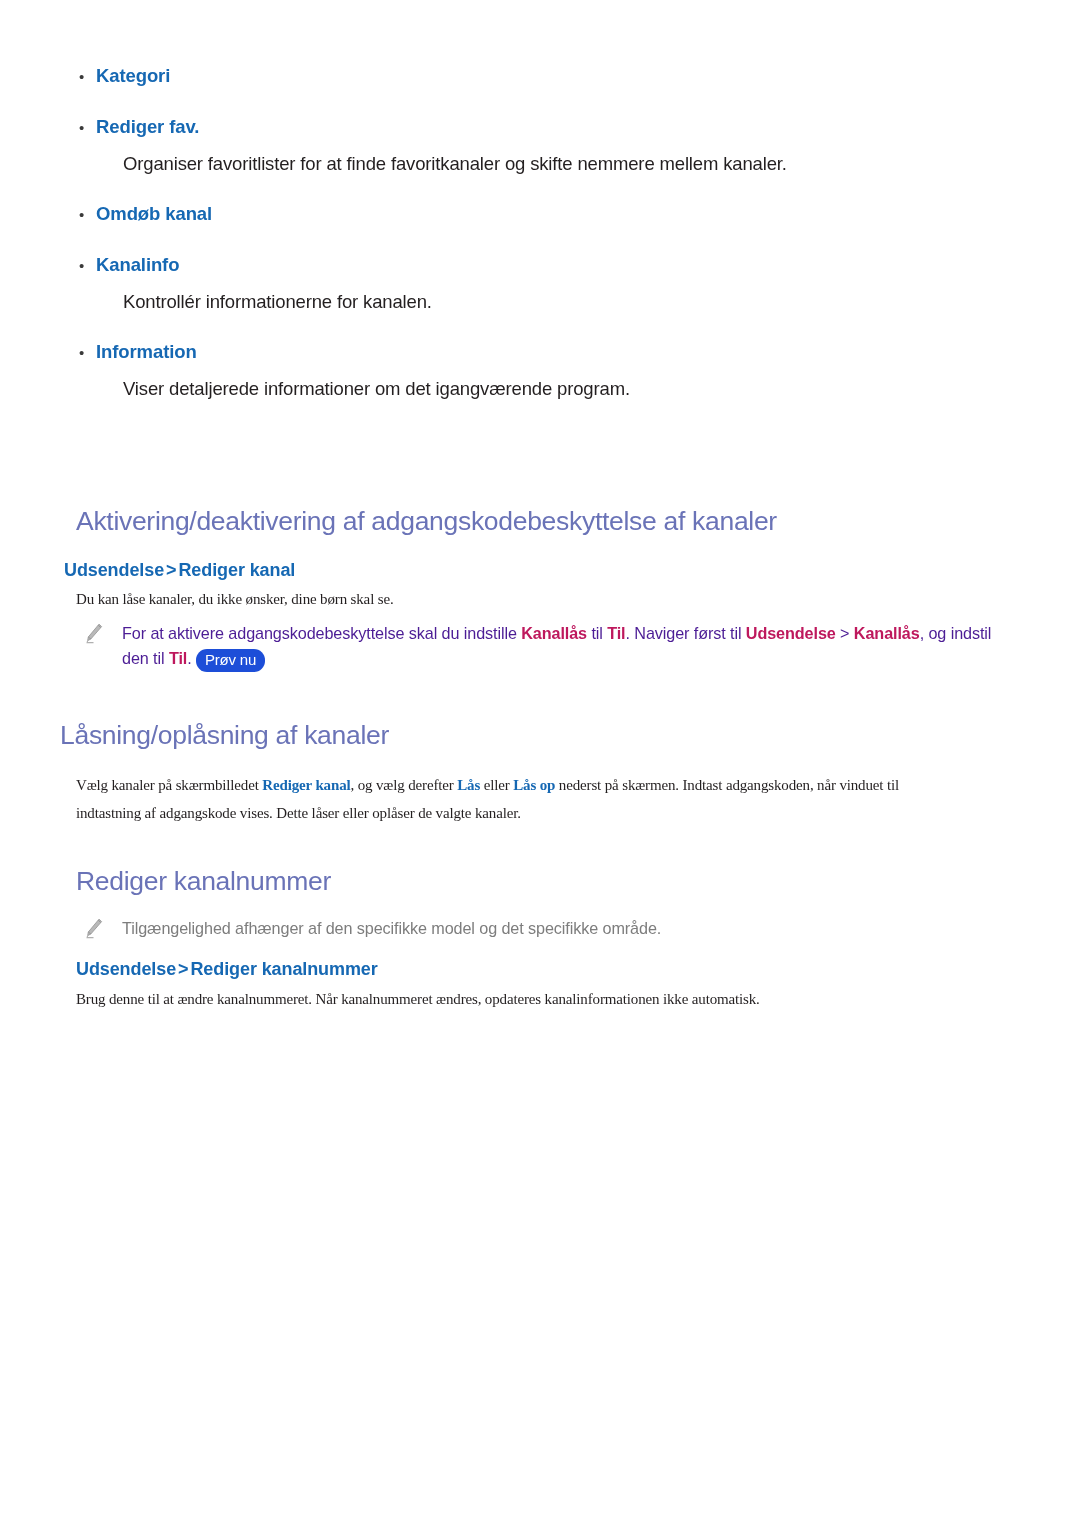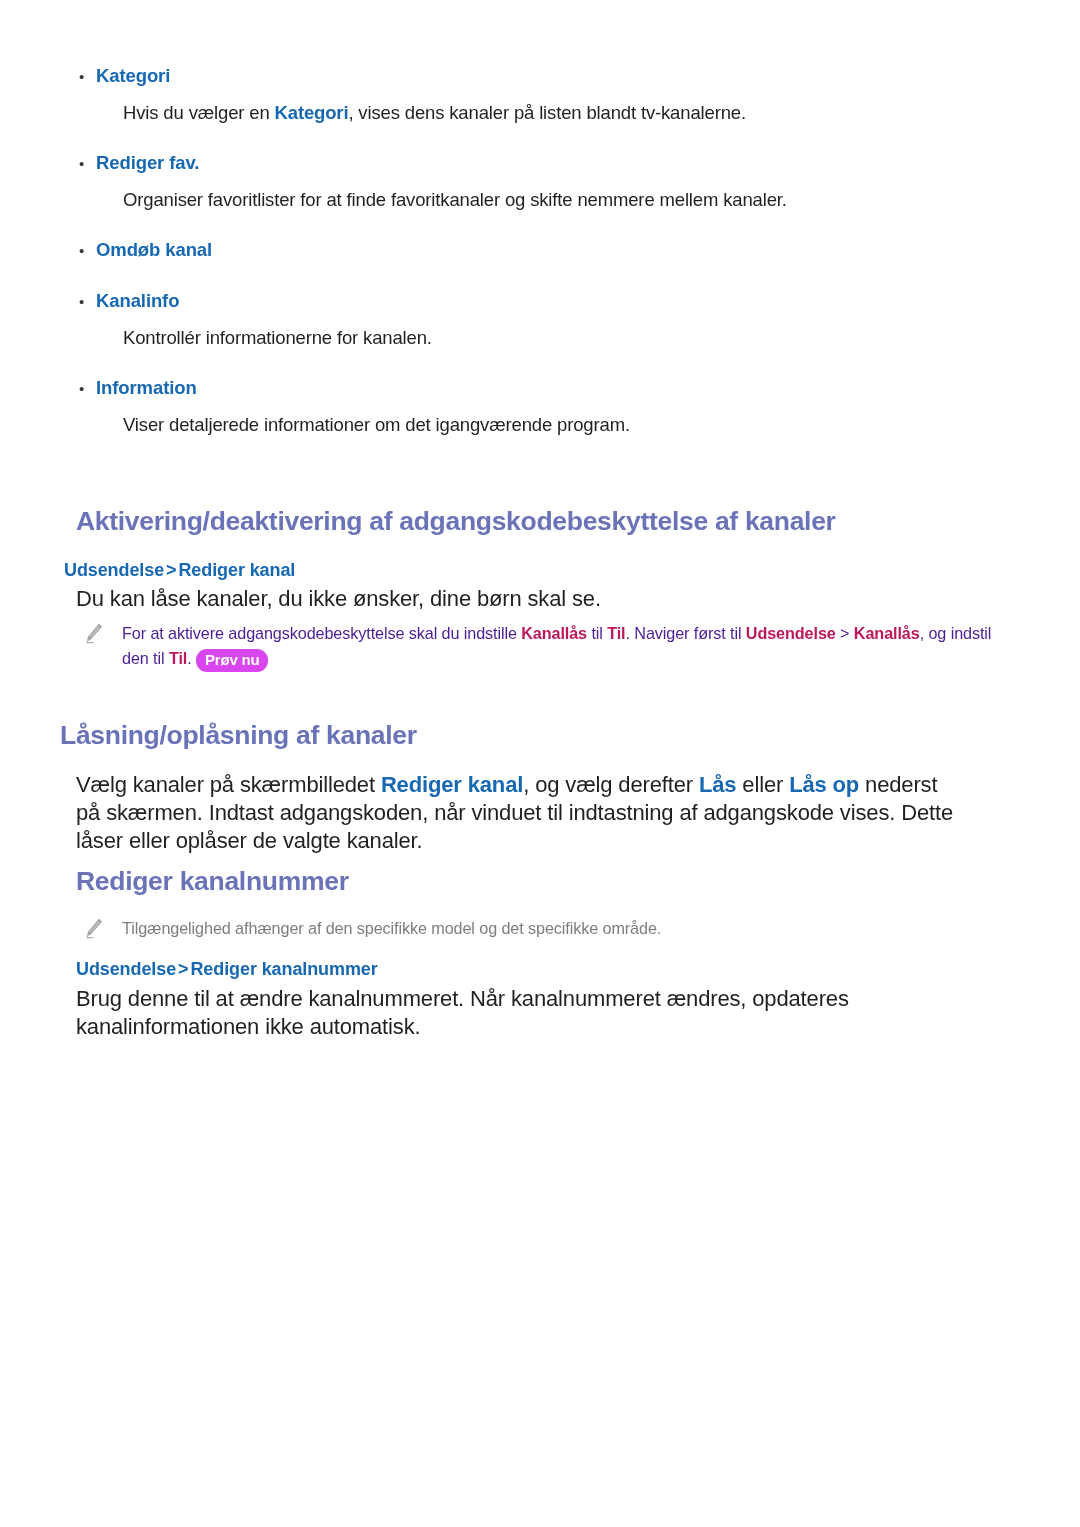--- a/index.html
+++ b/index.html
@@ -62,21 +62,21 @@
   .inline-blue {
     color: #1668b3;
     font-weight: bold;
   }
 
   
   h1.section-title {
     position: absolute;
     margin: 0;
     font-size: 26.5px;
-    font-weight: bold;
+    font-weight: normal;
     color: #6a73b7;
     letter-spacing: -0.3px;
     line-height: 34px;
     white-space: nowrap;
   }
   #title-1 { left: 76px; top: 504px; }
   #title-2 { left: 60px; top: 718px; }
   #title-3 { left: 76px; top: 864px; }
 
   
@@ -93,24 +93,25 @@
     color: #1668b3;
     font-weight: bold;
     padding: 0 2px;
   }
   #crumb-1 { left: 64px; top: 557px; }
   #crumb-2 { left: 76px; top: 956px; }
 
   
   .body-para {
     position: absolute;
-    font-size: 22px;
+    font-size: 15px;
     line-height: 28px;
     color: #231f20;
     letter-spacing: -0.15px;
+    font-family: Liberation Serif, serif;
   }
   #para-1 { left: 76px; top: 585px; width: 900px; }
   #para-2 { left: 76px; top: 771px; width: 890px; }
   #para-3 { left: 76px; top: 985px; width: 890px; }
 
   
   .note {
     position: absolute;
     display: flex;
     align-items: flex-start;
@@ -133,24 +134,24 @@
     color: #be185d;
     font-weight: bold;
   }
   .note-text .ng {
     color: #4c1d95;
   }
 
   
   .try-now {
     display: inline-block;
-    background: #d946ef;
+    background: #1d4ed8;
     color: #ffffff;
     font-size: 15px;
-    font-weight: bold;
+    font-weight: normal;
     border-radius: 11px;
     padding: 1px 9px 3px 9px;
     line-height: 19px;
     vertical-align: baseline;
     position: relative;
     top: 1px;
     letter-spacing: -0.2px;
   }
 </style>
 </head>
@@ -158,21 +159,20 @@
 
 <div class="page">
 
   <div class="bullet-list">
 
     <div class="bullet-item">
       <div class="bullet-row">
         <span class="bullet-dot">•</span>
         <span class="bullet-label">Kategori</span>
       </div>
-      <div class="bullet-desc"><span>Hvis du vælger en </span><span class="inline-blue">Kategori</span><span>, vises dens kanaler på listen blandt tv-kanalerne.</span></div>
     </div>
 
     <div class="bullet-item">
       <div class="bullet-row">
         <span class="bullet-dot">•</span>
         <span class="bullet-label">Rediger fav.</span>
       </div>
       <div class="bullet-desc">Organiser favoritlister for at finde favoritkanaler og skifte nemmere mellem kanaler.</div>
     </div>
 

